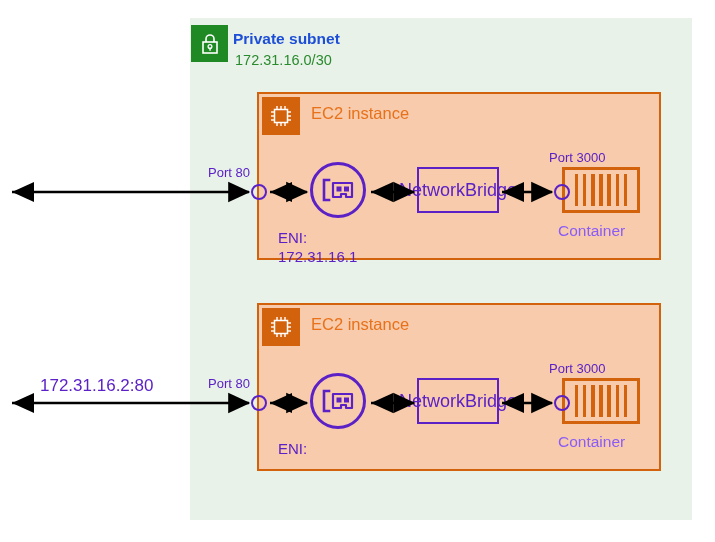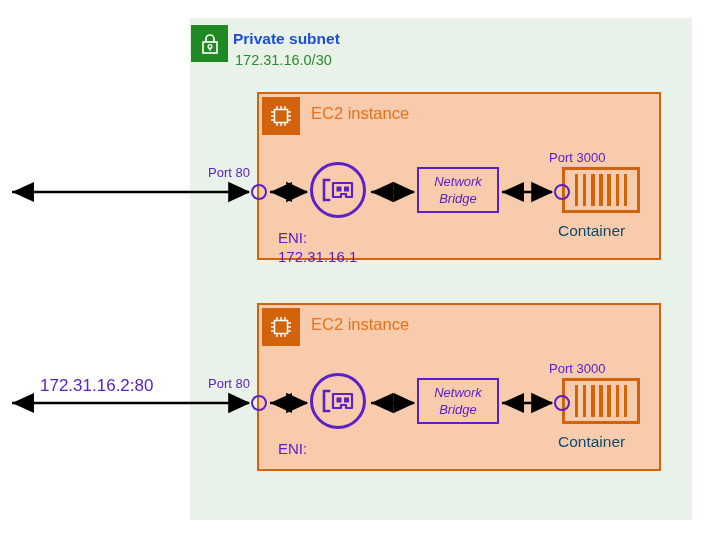--- a/index.html
+++ b/index.html
@@ -88,47 +88,46 @@
     line-height: 19px;
   }
 
   
   .bridge-box {
     width: 82px;
     height: 46px;
     border: 2.5px solid #5b21c7;
     box-sizing: border-box;
     display: flex;
-    flex-direction: column;
+    flex-direction: row;
     align-items: center;
     justify-content: center;
     color: #5b21c7;
-    font-size: 13px;
+    font-size: 18px;
     line-height: 17px;
-    font-style: italic;
   }
 
   
   .container-box {
     width: 78px;
     height: 46px;
     border: 3px solid #d3620d;
     box-sizing: border-box;
     display: flex;
     align-items: center;
     justify-content: space-evenly;
     padding: 0 5px;
   }
   .container-stripe {
     width: 3.5px;
     height: 32px;
     background: #d3620d;
   }
   .container-label {
-    color: #0c4a6e;
+    color: #8b5cf6;
     font-size: 15.5px;
     white-space: nowrap;
   }
 
   
   .port-circle {
     width: 16px; height: 16px;
     border: 2.5px solid #5b21c7;
     border-radius: 50%;
     box-sizing: border-box;

